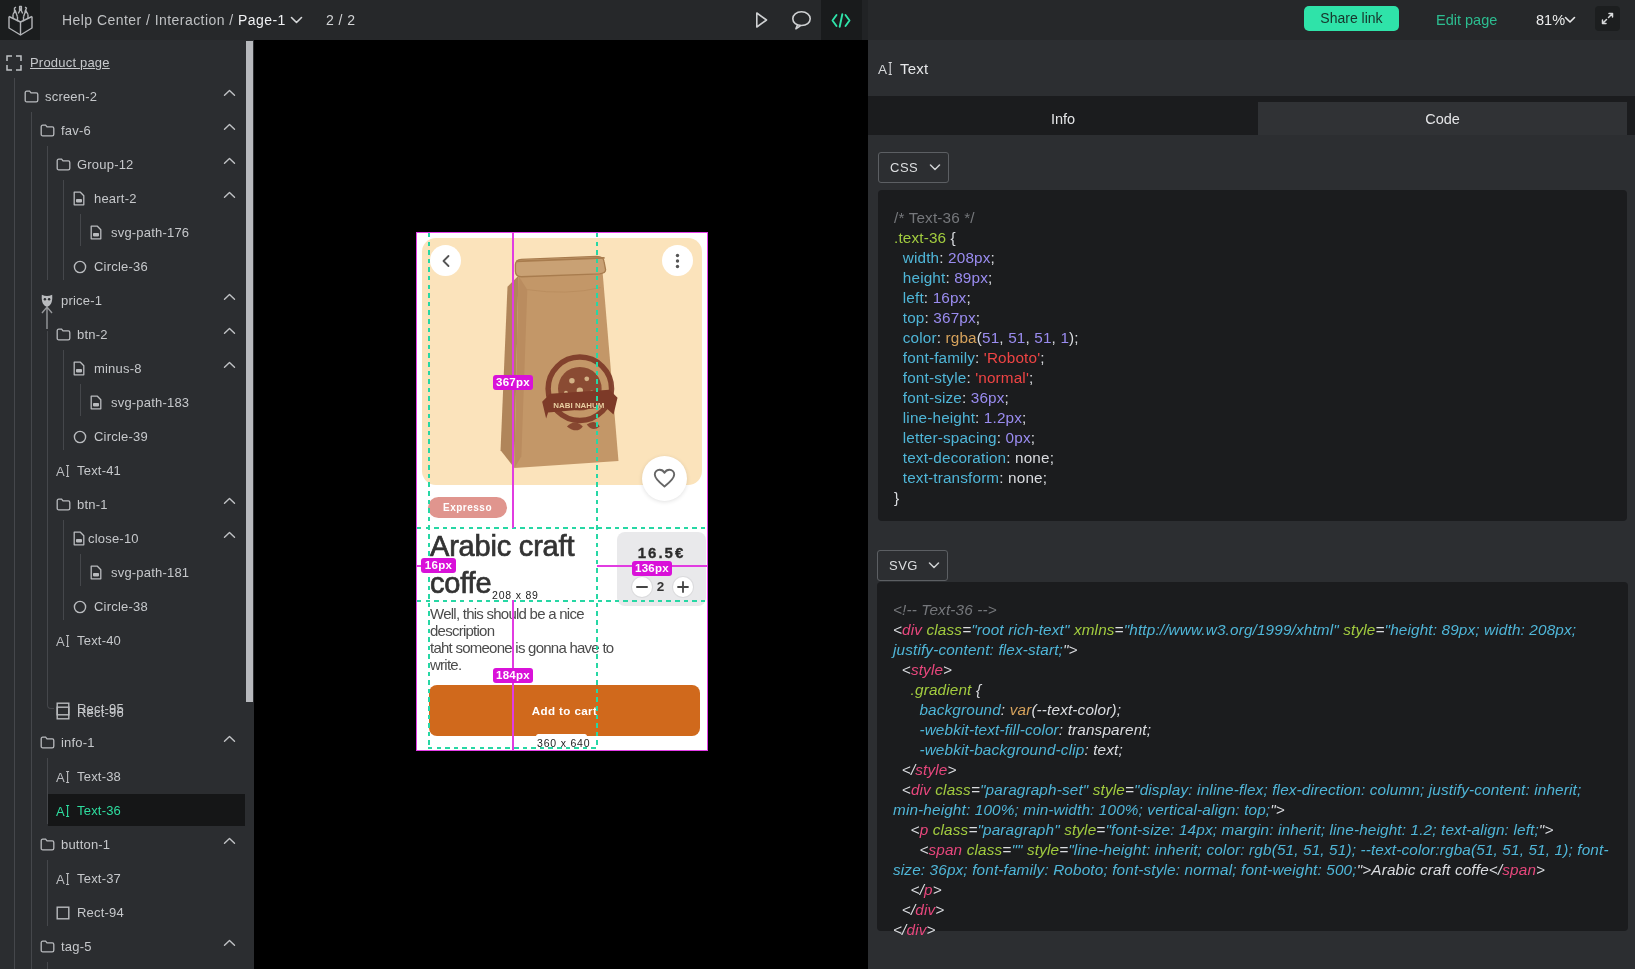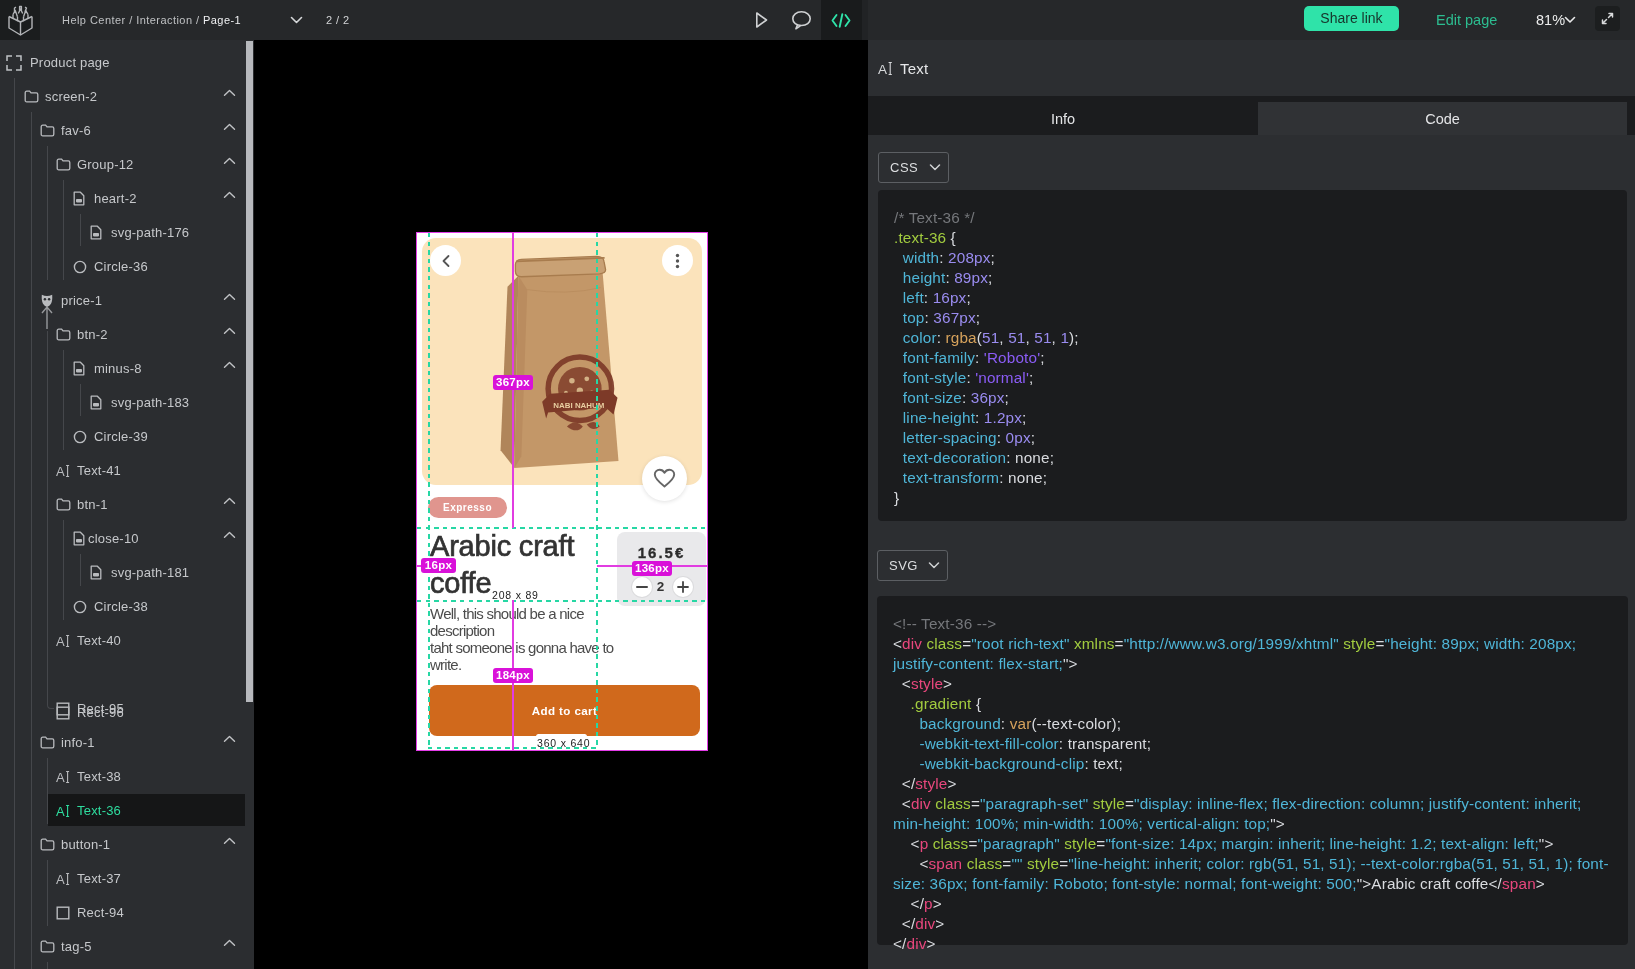--- a/index.html
+++ b/index.html
@@ -4,21 +4,21 @@
 <style>
 * { margin:0; padding:0; box-sizing:border-box; }
 html,body { width:1635px; height:969px; overflow:hidden; background:#000; }
 body { font-family:"Liberation Sans", sans-serif; }
 #root { position:absolute; left:0; top:0; width:1635px; height:969px; }
 .abs { position:absolute; }
 
 
 #topbar { position:absolute; left:0; top:0; width:1635px; height:40px; background:#26282a; }
 #logo { position:absolute; left:0; top:0; width:40px; height:40px; background:#1b1d1e; }
-.tb-txt { position:absolute; top:0; height:40px; line-height:40px; font-size:11px; color:#bfc1c3; letter-spacing:0.45px; }
+.tb-txt { position:absolute; top:0; height:40px; line-height:40px; font-size:14px; color:#bfc1c3; letter-spacing:0.45px; }
 
 
 #sidebar { position:absolute; left:0; top:40px; width:254px; height:929px; background:#2b2d30; }
 #sb-scroll { position:absolute; left:246px; top:41px; width:7px; height:661px; background:#b7b9bd; }
 .gline { position:absolute; width:1px; background:#45474b; }
 .trow { position:absolute; left:0; width:246px; height:34px; }
 .trow .lbl { position:absolute; top:0; height:34px; line-height:34px; font-size:13px; color:#c6c8cb; letter-spacing:0.2px; }
 .trow svg.icn { position:absolute; top:9px; }
 .trow .chev { position:absolute; left:223px; top:9px; }
 #selrow { position:absolute; left:48px; top:794px; width:197px; height:32px; background:#151617; }
@@ -49,21 +49,21 @@
 #tab-info { position:absolute; left:868px; top:96px; width:390px; height:39px; background:#1b1c1e; color:#e4e5e7; font-size:14.5px; text-align:center; line-height:47px; }
 #tab-code { position:absolute; left:1258px; top:102px; width:369px; height:33px; background:#303235; color:#e4e5e7; font-size:14.5px; text-align:center; line-height:35px; }
 .dd { position:absolute; width:71px; height:31px; border:1px solid #5c5f63; border-radius:3px; color:#dddfe1; font-size:13px; line-height:29px; padding-left:11px; letter-spacing:0.5px; }
 .codeblk { position:absolute; background:#1b1c1e; border-radius:4px; font-size:15.3px; letter-spacing:0.15px; color:#dadce0; }
 .cl { position:absolute; left:16px; white-space:pre; height:20px; line-height:20px; }
 .sc-c { color:#75777b; } 
 .sc-g { color:#a2cc3f; } 
 .sc-p { color:#4fb6d8; } 
 .sc-v { color:#9a8cf0; } 
 .sc-o { color:#d6a25c; } 
-.sc-s { color:#8b5cf6;margin-top:12px; } 
+.sc-s { color:#ef4444;margin-top:12px; } 
 .sc-r { color:#e8477d; } 
 
 </style>
 </head>
 <body>
 <div id="root">
 
 <div id="topbar">
   <div id="logo"></div>
   <span class="tb-txt" style="left:62px;">Help Center / Interaction / <span style="color:#f0f1f3;">Page-1</span></span>
@@ -113,21 +113,21 @@
 <div id="tree">
 <div class="trow" style="top:46px;">
         <svg class="icn" style="left:6px;top:9px;" width="16" height="16" viewBox="0 0 16 16">
           <g fill="none" stroke="#c0c2c5" stroke-width="1.5">
             <path d="M1 6 V1 H6"></path>
             <path d="M10 1 H15 V6"></path>
             <path d="M15 10 V15 H10"></path>
             <path d="M6 15 H1 V10"></path>
           </g>
         </svg>
-        <span class="lbl" style="left:30px;">Product page</span>
+        <span class="lbl" style="left:30px;text-decoration:underline;">Product page</span>
       </div>
 <div class="trow" style="top:80px;">
         <svg class="icn" style="left:24px;top:10px;" width="15" height="13" viewBox="0 0 15 13">
           <path d="M1.2 2.8 Q1.2 1.2 2.8 1.2 L5.6 1.2 L7 2.9 L12.3 2.9 Q13.8 2.9 13.8 4.4 L13.8 10.2 Q13.8 11.8 12.2 11.8 L2.8 11.8 Q1.2 11.8 1.2 10.2 Z" fill="none" stroke="#b9bbbe" stroke-width="1.3"></path>
         </svg>
         <span class="lbl" style="left:45px;">screen-2</span>
         <svg class="chev" width="13" height="8" viewBox="0 0 13 8">
           <path d="M1.5 6.3 L6.5 1.5 L11.5 6.3" fill="none" stroke="#c0c2c5" stroke-width="1.4" stroke-linecap="round" stroke-linejoin="round"></path>
         </svg>
       </div>
@@ -445,21 +445,21 @@
 <span class="cl" style="top:158px;">  <span class="sc-p">font-family</span>: <span class="sc-s">'Roboto'</span>;</span>
 <span class="cl" style="top:178px;">  <span class="sc-p">font-style</span>: <span class="sc-s">'normal'</span>;</span>
 <span class="cl" style="top:198px;">  <span class="sc-p">font-size</span>: <span class="sc-v">36px</span>;</span>
 <span class="cl" style="top:218px;">  <span class="sc-p">line-height</span>: <span class="sc-v">1.2px</span>;</span>
 <span class="cl" style="top:238px;">  <span class="sc-p">letter-spacing</span>: <span class="sc-v">0px</span>;</span>
 <span class="cl" style="top:258px;">  <span class="sc-p">text-decoration</span>: none;</span>
 <span class="cl" style="top:278px;">  <span class="sc-p">text-transform</span>: none;</span>
 <span class="cl" style="top:298px;">}</span>
 </div>
 <div class="dd" style="left:877px; top:550px;">SVG</div>
-<div class="codeblk" id="svgblk" style="left:877px; top:596px; width:751px; height:349px;">
+<div class="codeblk" id="svgblk" style="left:877px; top:582px; width:751px; height:349px;font-style:italic;">
 <span class="cl" style="top:18px;"><span class="sc-c">&lt;!-- Text-36 --&gt;</span></span>
 <span class="cl" style="top:38px;">&lt;<span class="sc-r">div</span> <span class="sc-g">class</span>=<span class="sc-p">"root rich-text"</span> <span class="sc-g">xmlns</span>=<span class="sc-p">"http://www.w3.org/1999/xhtml"</span> <span class="sc-g">style</span>=<span class="sc-p">"height: 89px; width: 208px;</span></span>
 <span class="cl" style="top:58px;"><span class="sc-p">justify-content: flex-start;</span>"&gt;</span>
 <span class="cl" style="top:78px;">  &lt;<span class="sc-r">style</span>&gt;</span>
 <span class="cl" style="top:98px;">    <span class="sc-g">.gradient</span> {</span>
 <span class="cl" style="top:118px;">      <span class="sc-p">background</span>: <span class="sc-o">var</span>(--text-color);</span>
 <span class="cl" style="top:138px;">      <span class="sc-p">-webkit-text-fill-color</span>: transparent;</span>
 <span class="cl" style="top:158px;">      <span class="sc-p">-webkit-background-clip</span>: text;</span>
 <span class="cl" style="top:178px;">  &lt;/<span class="sc-r">style</span>&gt;</span>
 <span class="cl" style="top:198px;">  &lt;<span class="sc-r">div</span> <span class="sc-g">class</span>=<span class="sc-p">"paragraph-set"</span> <span class="sc-g">style</span>=<span class="sc-p">"display: inline-flex; flex-direction: column; justify-content: inherit;</span></span>

